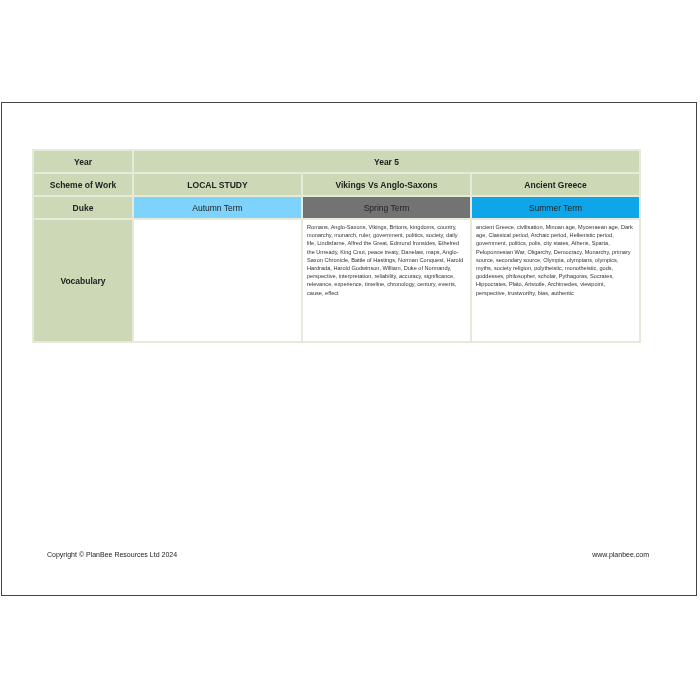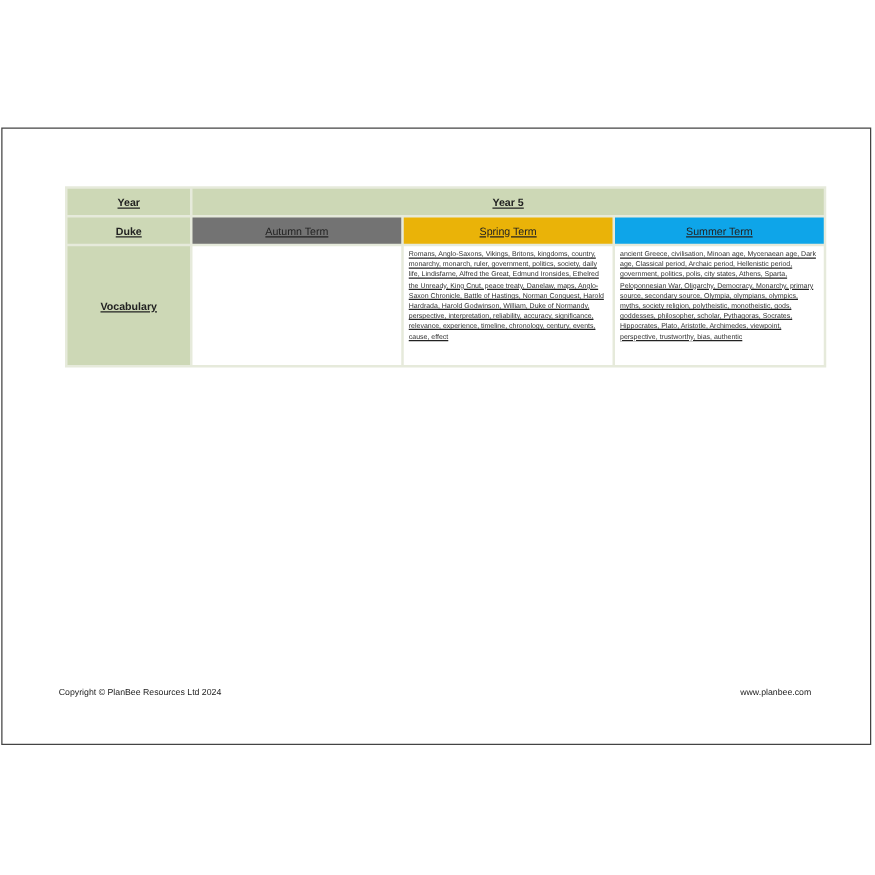--- a/index.html
+++ b/index.html
@@ -1,26 +1,26 @@
 <!DOCTYPE html>
 <html><head>
 <meta charset="utf-8">
 <style>
   html, body { margin:0; padding:0; }
   body { width:700px; height:700px; background:#ffffff; position:relative; overflow:hidden;
          font-family:"Liberation Sans", sans-serif; color:#222; }
   .page { position:absolute; left:1px; top:102px; width:696px; height:494px;
           border:1.5px solid #444; box-sizing:border-box; background:#fff; }
-  table.sow { position:absolute; left:50px; top:46px; width:605px; border-collapse:separate; border-spacing:2px;
-              background:#e6eadb; table-layout:fixed;text-decoration:underline; }
+  table.sow { position:absolute; left:30px; top:46px; width:605px; border-collapse:separate; border-spacing:2px;
+              background:#e6eadb; table-layout:fixed; }
   table.sow td { box-sizing:border-box; text-align:center; vertical-align:middle; font-size:8.5px; padding:0 4px; }
   .hdr { background:#cdd8b6; font-weight:bold; color:#222; }
   .row-h { height:21px; }
-  .autumn { background:#737373; }
-  .spring { background:#eab308; }
+  .autumn { background:#7dd3fc; }
+  .spring { background:#737373; }
   .summer { background:#0ea5e9; }
   .term-cell { font-weight:normal; }
   .vocab { background:#ffffff; text-align:left !important; vertical-align:top !important;
            font-size:5.6px !important; line-height:8.2px; padding:3px 4px 3px 4px !important; color:#333; }
   .footer { position:absolute; top:448px; font-size:7px; color:#222; }
   .footer-left { left:45px; }
   .footer-right { right:47px; }
 </style>
 </head>
 <body>
@@ -32,26 +32,32 @@
         <col style="width:167px">
         <col style="width:167px">
         <col style="width:167px">
     </colgroup>
     <tbody>
         <tr class="row-h">
       <td class="hdr">Year</td>
       <td class="hdr" colspan="3">Year 5</td>
     </tr>
     <tr class="row-h">
+      <td class="hdr">Scheme of Work</td>
+      <td class="hdr">LOCAL STUDY</td>
+      <td class="hdr">Vikings Vs Anglo-Saxons</td>
+      <td class="hdr">Ancient Greece</td>
+    </tr>
+    <tr class="row-h">
       <td class="hdr">Duke</td>
       <td class="autumn term-cell">Autumn Term</td>
       <td class="spring term-cell">Spring Term</td>
       <td class="summer term-cell">Summer Term</td>
     </tr>
-    <tr style="height:95px">
+    <tr style="height:121px">
       <td class="hdr">Vocabulary</td>
       <td class="vocab"></td>
       <td class="vocab">Romans, Anglo-Saxons, Vikings, Britons, kingdoms, country, monarchy, monarch, ruler, government, politics, society, daily life, Lindisfarne, Alfred the Great, Edmund Ironsides, Ethelred the Unready, King Cnut, peace treaty, Danelaw, maps, Anglo-Saxon Chronicle, Battle of Hastings, Norman Conquest, Harold Hardrada, Harold Godwinson, William, Duke of Normandy, perspective, interpretation, reliability, accuracy, significance, relevance, experience, timeline, chronology, century, events, cause, effect</td>
       <td class="vocab">ancient Greece, civilisation, Minoan age, Mycenaean age, Dark age, Classical period, Archaic period, Hellenistic period, government, politics, polis, city states, Athens, Sparta, Peloponnesian War, Oligarchy, Democracy, Monarchy, primary source, secondary source, Olympia, olympians, olympics, myths, society religion, polytheistic, monotheistic, gods, goddesses, philosopher, scholar, Pythagoras, Socrates, Hippocrates, Plato, Aristotle, Archimedes, viewpoint, perspective, trustworthy, bias, authentic</td>
     </tr>
   </tbody>
     </table>
 
   <div class="footer footer-left">Copyright © PlanBee Resources Ltd 2024</div>
   <div class="footer footer-right">www.planbee.com</div>

